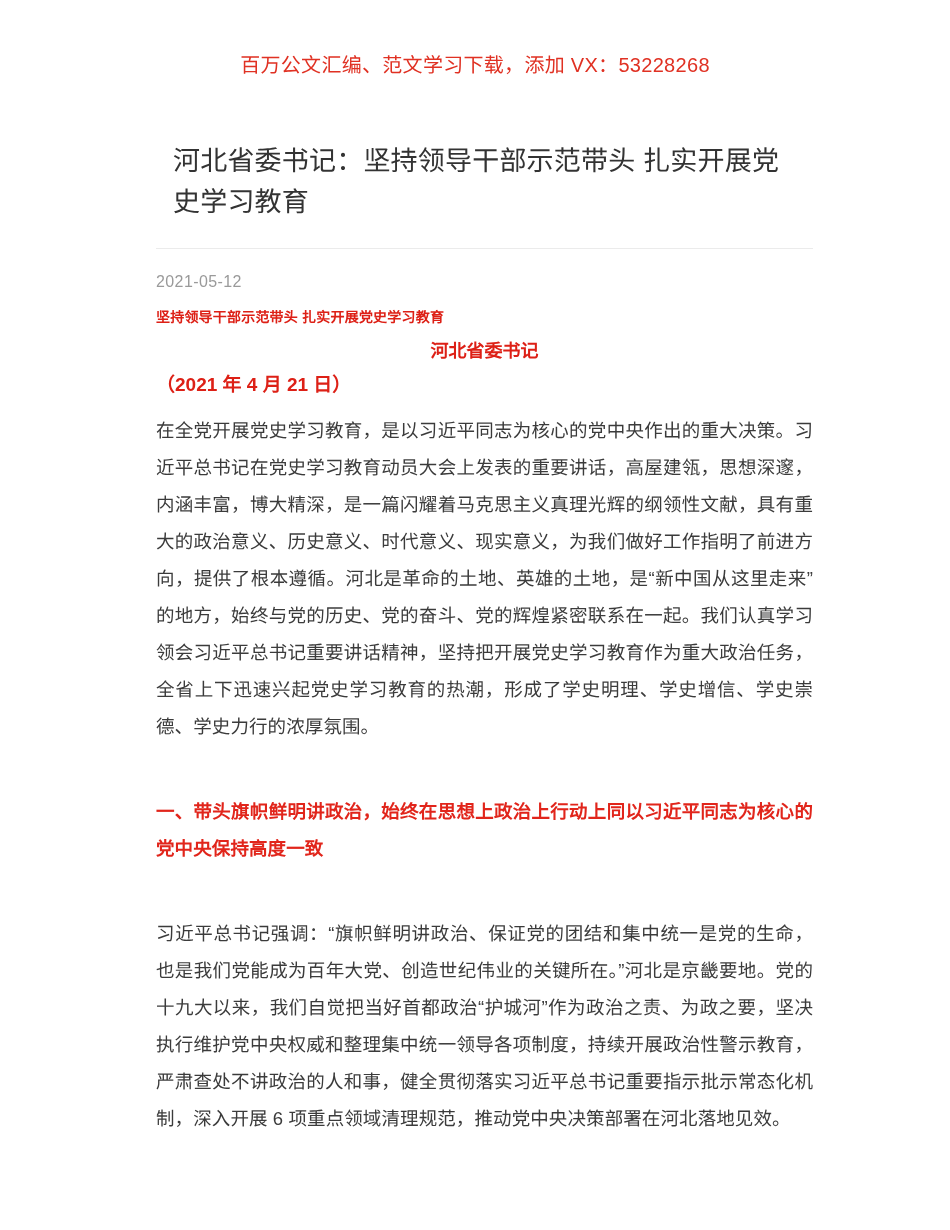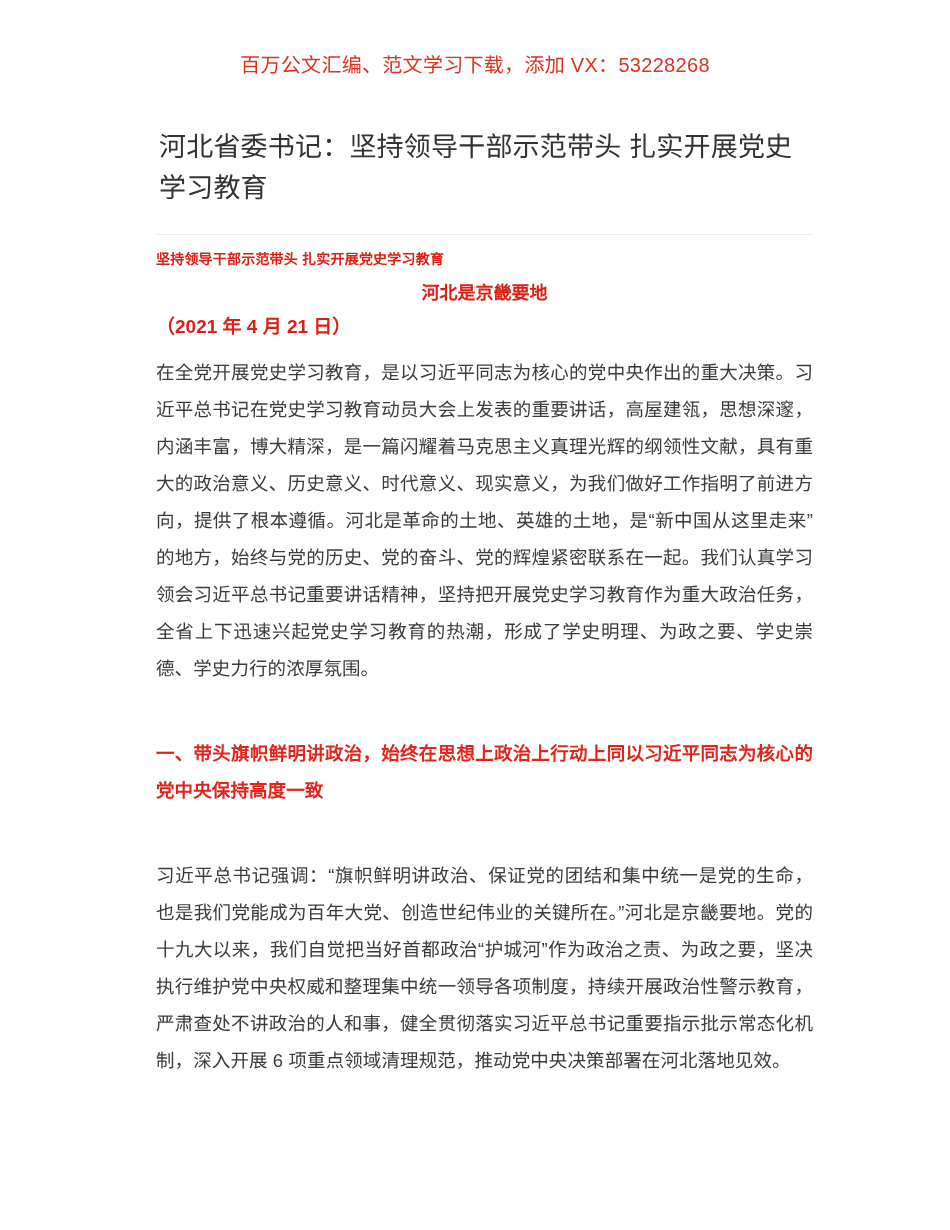--- a/index.html
+++ b/index.html
@@ -36,21 +36,21 @@
     letter-spacing: 0.3px;
     white-space: nowrap;
   }
 
   
   .article {
     padding: 44px 137px 0 156px;
   }
 
   .article-title {
-    margin: 3px;
+    margin: 17px;
     color: #333333;
     font-size: 27px;
     line-height: 41px;
     font-weight: 400;
     letter-spacing: 0.2px;
   }
 
   .title-divider {
     margin: 25px 0 0 0;
     border: 0;
@@ -130,28 +130,29 @@
   <div class="promo-banner">
     <span class="promo-text">百万公文汇编、范文学习下载，添加 VX：53228268</span>
   </div>
 
   <div class="article">
 
     <h1 class="article-title">河北省委书记：坚持领导干部示范带头 扎实开展党史学习教育</h1>
 
     <hr class="title-divider">
 
+    <div class="article-date">2021-05-12</div>
 
     <div class="doc-heading">坚持领导干部示范带头  扎实开展党史学习教育</div>
 
-    <div class="doc-byline">河北是京畿要地</div>
+    <div class="doc-byline">河北省委书记</div>
 
     <div class="doc-date">（2021 年 4 月 21 日）</div>
 
-    <p class="body-para">在全党开展党史学习教育，是以习近平同志为核心的党中央作出的重大决策。习近平总书记在党史学习教育动员大会上发表的重要讲话，高屋建瓴，思想深邃，内涵丰富，博大精深，是一篇闪耀着马克思主义真理光辉的纲领性文献，具有重大的政治意义、历史意义、时代意义、现实意义，为我们做好工作指明了前进方向，提供了根本遵循。河北是革命的土地、英雄的土地，是“新中国从这里走来”的地方，始终与党的历史、党的奋斗、党的辉煌紧密联系在一起。我们认真学习领会习近平总书记重要讲话精神，坚持把开展党史学习教育作为重大政治任务，全省上下迅速兴起党史学习教育的热潮，形成了学史明理、为政之要、学史崇德、学史力行的浓厚氛围。</p>
+    <p class="body-para">在全党开展党史学习教育，是以习近平同志为核心的党中央作出的重大决策。习近平总书记在党史学习教育动员大会上发表的重要讲话，高屋建瓴，思想深邃，内涵丰富，博大精深，是一篇闪耀着马克思主义真理光辉的纲领性文献，具有重大的政治意义、历史意义、时代意义、现实意义，为我们做好工作指明了前进方向，提供了根本遵循。河北是革命的土地、英雄的土地，是“新中国从这里走来”的地方，始终与党的历史、党的奋斗、党的辉煌紧密联系在一起。我们认真学习领会习近平总书记重要讲话精神，坚持把开展党史学习教育作为重大政治任务，全省上下迅速兴起党史学习教育的热潮，形成了学史明理、学史增信、学史崇德、学史力行的浓厚氛围。</p>
 
     <p class="section-heading">一、带头旗帜鲜明讲政治，始终在思想上政治上行动上同以习近平同志为核心的党中央保持高度一致</p>
 
     <p class="body-para para-gap">习近平总书记强调：“旗帜鲜明讲政治、保证党的团结和集中统一是党的生命，也是我们党能成为百年大党、创造世纪伟业的关键所在。”河北是京畿要地。党的十九大以来，我们自觉把当好首都政治“护城河”作为政治之责、为政之要，坚决执行维护党中央权威和整理集中统一领导各项制度，持续开展政治性警示教育，严肃查处不讲政治的人和事，健全贯彻落实习近平总书记重要指示批示常态化机制，深入开展 6 项重点领域清理规范，推动党中央决策部署在河北落地见效。</p>
 
     <div class="tail-space"></div>
 
   </div>
 </div>
 

